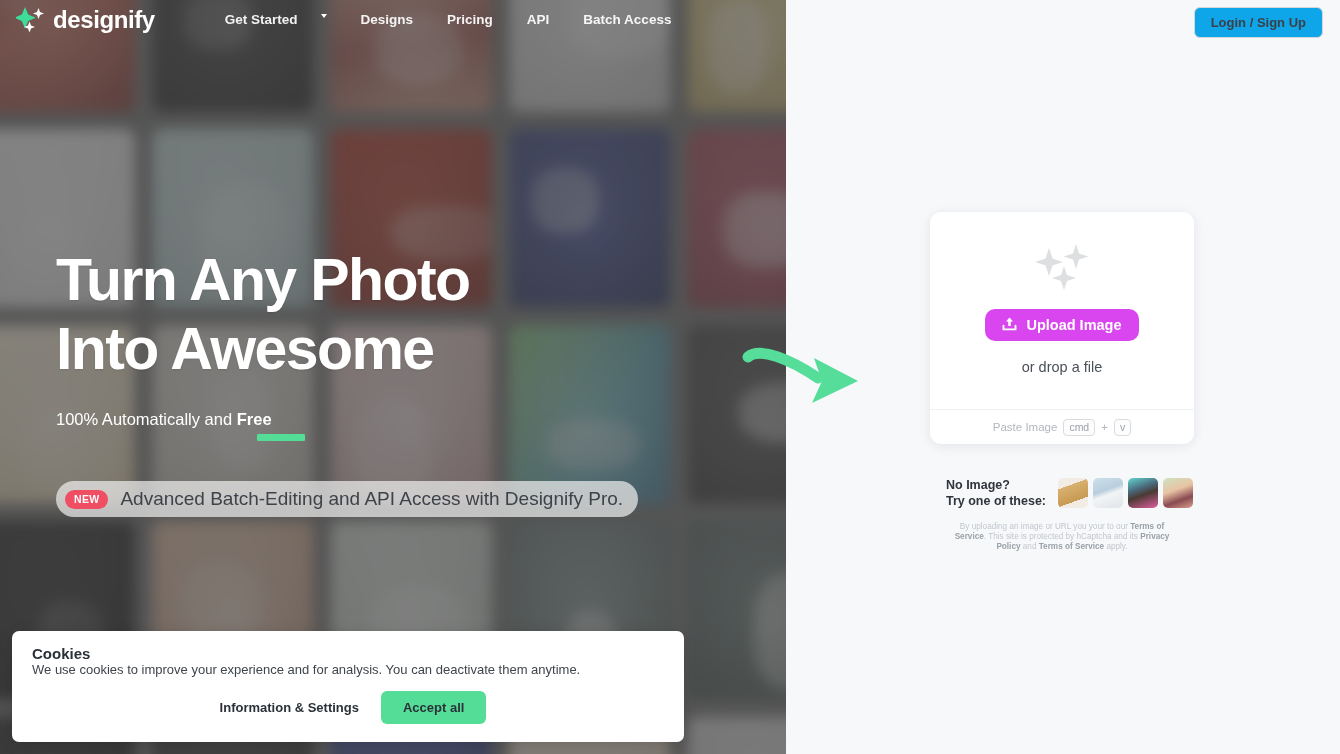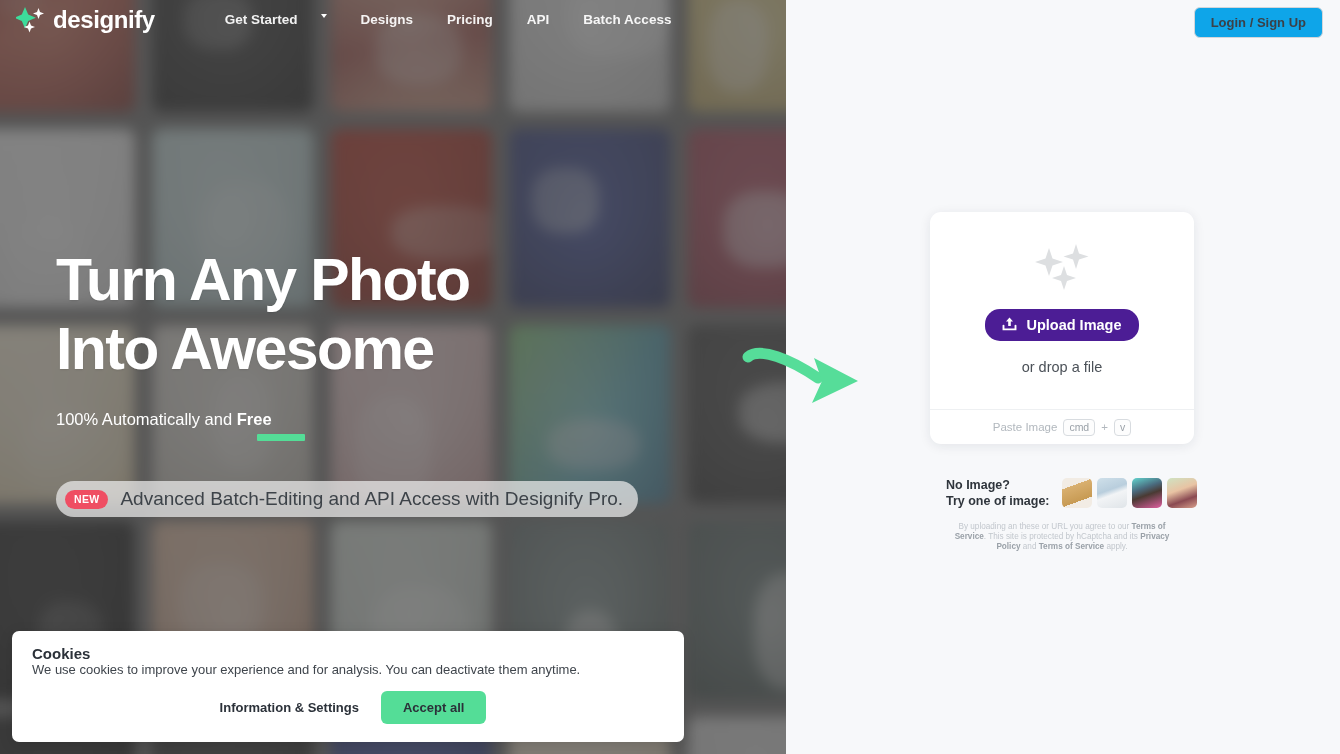--- a/index.html
+++ b/index.html
@@ -120,21 +120,21 @@
   .upload-card {
     position: absolute; left: 144px; top: 212px;
     width: 264px; height: 232px;
     background: #fff; border-radius: 11px;
     box-shadow: 0 2px 12px rgba(25,35,60,.09);
     display: flex; flex-direction: column; align-items: center;
   }
   .sparkle-wrap { margin-top: 30px; height: 52px; }
   .upload-btn {
     margin-top: 15px;
-    background: #4c1d95; color: #fff; border: none; border-radius: 15px;
+    background: #d946ef; color: #fff; border: none; border-radius: 10px;
     height: 32px; padding: 0 17px;
     display: flex; align-items: center; gap: 9px;
     font-size: 14.5px; font-weight: 700; cursor: pointer;
     font-family: "Liberation Sans", sans-serif;
   }
   .drop-text { margin-top: 18px; color: #4b5158; font-size: 14.5px; }
   .paste-row {
     position: absolute; bottom: 0; left: 0; right: 0; height: 35px;
     border-top: 1px solid #eef0f2;
     display: flex; align-items: center; justify-content: center; gap: 6px;
@@ -291,32 +291,32 @@
         <span>Paste Image</span>
         <span class="key">cmd</span>
         <span>+</span>
         <span class="key">v</span>
       </div>
     </div>
 
     <div class="try-row">
       <div>
         <div class="try-label">No Image?</div>
-        <div class="try-label">Try one of image:</div>
+        <div class="try-label">Try one of these:</div>
       </div>
       <div class="thumbs" id="thumbs">
           <div class="thumb" style="background: linear-gradient(160deg, rgb(242, 236, 228) 0%, rgb(242, 236, 228) 28%, rgb(217, 176, 112) 28%, rgb(199, 154, 83) 72%, rgb(242, 236, 228) 72%);"></div>
           <div class="thumb" style="background: linear-gradient(160deg, rgb(207, 224, 234) 0%, rgb(185, 206, 221) 40%, rgb(242, 244, 246) 55%, rgb(223, 228, 232) 100%);"></div>
           <div class="thumb" style="background: linear-gradient(160deg, rgb(99, 214, 208) 0%, rgb(74, 106, 125) 35%, rgb(74, 58, 51) 55%, rgb(224, 95, 160) 100%);"></div>
           <div class="thumb" style="background: linear-gradient(160deg, rgb(207, 227, 194) 0%, rgb(232, 195, 163) 40%, rgb(138, 74, 82) 70%, rgb(217, 160, 140) 100%);"></div>
         </div>
     </div>
 
     <div class="legal">
-      <span>By uploading an these or URL you agree to our </span><b>Terms of Service</b><span>. This site is protected by hCaptcha and its </span><b>Privacy Policy</b><span> and </span><b>Terms of Service</b><span> apply.</span>
+      <span>By uploading an image or URL you your to our </span><b>Terms of Service</b><span>. This site is protected by hCaptcha and its </span><b>Privacy Policy</b><span> and </span><b>Terms of Service</b><span> apply.</span>
     </div>
   </div>
 
   <div class="arrow">
     <svg width="130" height="62" viewBox="0 0 130 62" aria-hidden="true">
       <path d="M8 12 C 20 2, 50 14, 78 33" fill="none" stroke="#56dd99" stroke-width="11" stroke-linecap="round"></path>
       <path d="M74 13 L118 36 L72 58 L82 36 Z" fill="#56dd99"></path>
     </svg>
   </div>
 

